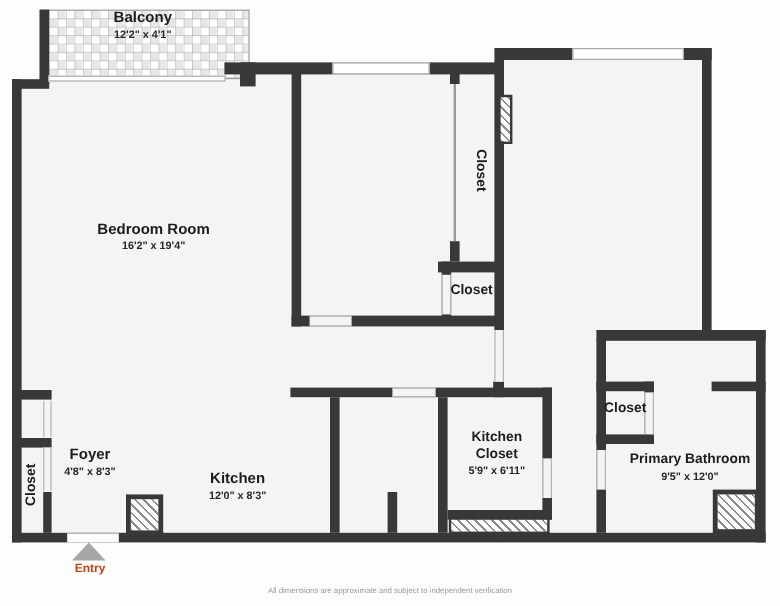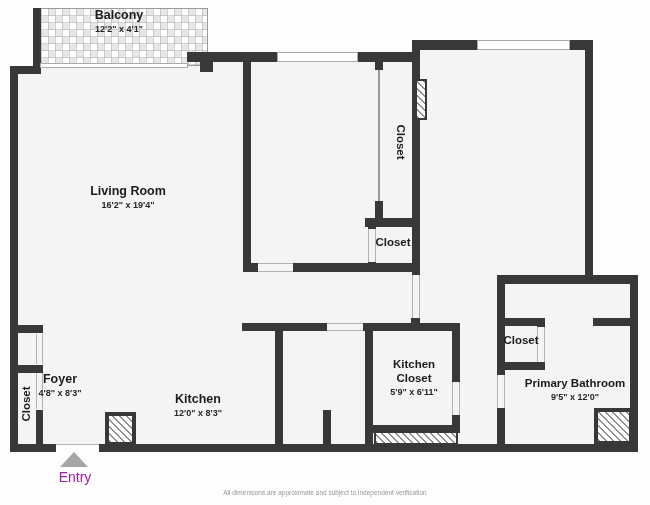--- a/index.html
+++ b/index.html
@@ -21,21 +21,21 @@
     background-size:7px 7px,7px 7px,14px 14px;}
   .label{position:absolute;transform:translate(-50%,-50%);text-align:center;color:#1c1c1c;}
   .rname{font-weight:bold;font-size:11.5px;line-height:1.2;white-space:nowrap;}
   .rname.big{font-size:12.5px;}
   .rdims{font-weight:bold;font-size:9px;line-height:1.2;margin-top:1px;white-space:nowrap;color:#262626;}
   .label.cw{transform:translate(-50%,-50%) rotate(90deg);}
   .label.ccw{transform:translate(-50%,-50%) rotate(-90deg);}
   .slider-line{position:absolute;background:#9a9a9a;}
   .entry-tri{position:absolute;left:60px;top:452px;width:0;height:0;
       border-left:14px solid transparent;border-right:14px solid transparent;border-bottom:15px solid #a6a6a6;}
-  .entry-label{position:absolute;transform:translate(-50%,0);font-weight:normal;font-size:14px;color:#a21caf;white-space:nowrap;}
+  .entry-label{position:absolute;transform:translate(-50%,0);font-weight:bold;font-size:10px;color:#c2410c;white-space:nowrap;}
   .disclaimer{position:absolute;left:325px;top:489px;transform:translate(-50%,0);font-size:6.5px;color:#989898;white-space:nowrap;}
 </style>
 </head>
 <body>
 
 <div id="plan">
 
   <div class="floor" style="left:10px;top:66px;width:410px;height:386px;"></div>
   <div class="floor" style="left:187px;top:52px;width:233px;height:20px;"></div>
   <div class="floor" style="left:413px;top:40px;width:180px;height:243px;"></div>
@@ -97,24 +97,24 @@
   <div class="hatch" style="left:594px;top:408px;width:39px;height:37px;"></div>
   <div class="hatch thin" style="left:415px;top:79px;width:12px;height:41px;"></div>
 
   <div class="entry-tri"></div>
 
   <div class="label" style="left:119px;top:21px;">
     <div class="rname big">Balcony</div>
     <div class="rdims">12'2" x 4'1"</div>
   </div>
   <div class="label" style="left:128px;top:197px;">
-    <div class="rname big">Living Room</div>
+    <div class="rname big">Bedroom Room</div>
     <div class="rdims">16'2" x 19'4"</div>
   </div>
-  <div class="label" style="left:60px;top:385px;">
+  <div class="label" style="left:75px;top:385px;">
     <div class="rname big">Foyer</div>
     <div class="rdims">4'8" x 8'3"</div>
   </div>
   <div class="label" style="left:198px;top:405px;">
     <div class="rname big">Kitchen</div>
     <div class="rdims">12'0" x 8'3"</div>
   </div>
   <div class="label" style="left:414px;top:378px;">
     <div class="rname">Kitchen</div>
     <div class="rname">Closet</div>

